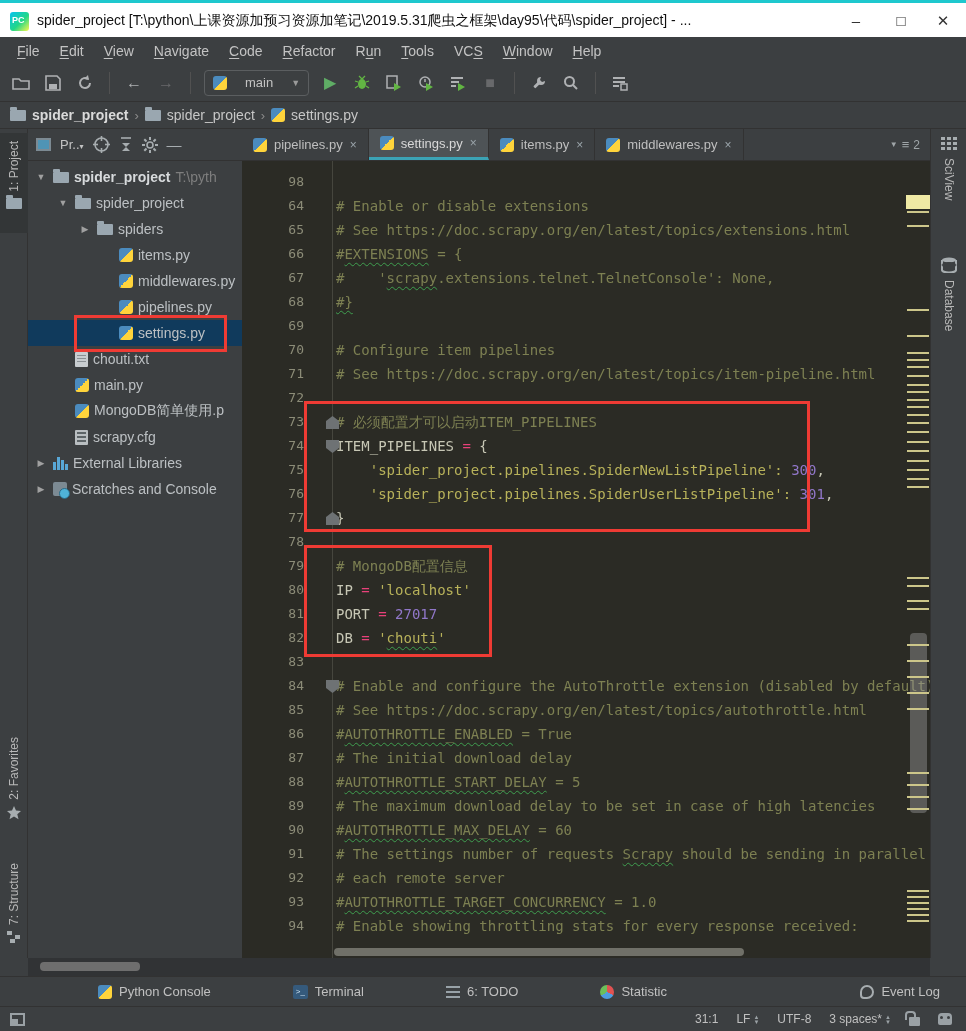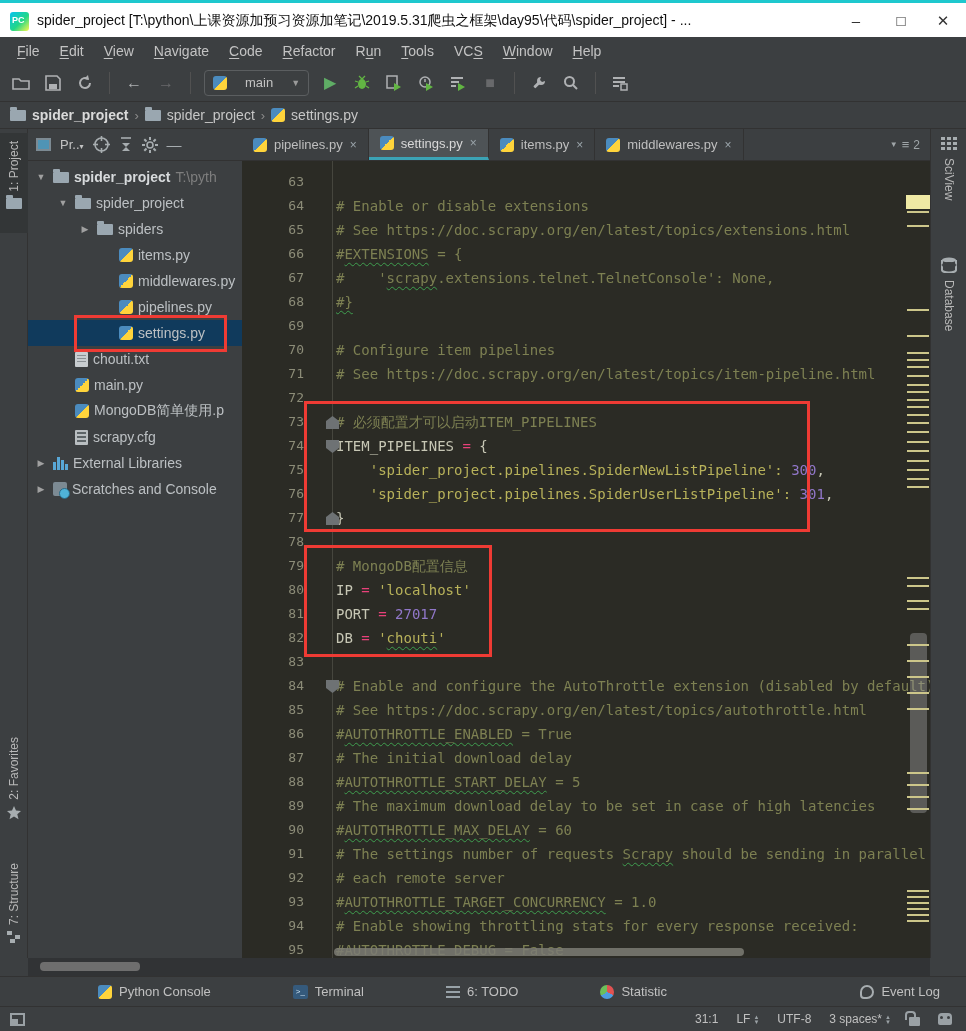--- a/index.html
+++ b/index.html
@@ -433,21 +433,21 @@
         </div>
         <div id="tab-extra">
         <span style="font-size:8px;">▼</span>
         <span style="font-size:13px;">≡</span>
         <span>2</span>
       </div>
     </div>
     <div id="ebody">
       <div id="gutterline"></div>
       <div id="codelines">
-          <div class="cline"><span class="lnum">63</span><span class="ltext"></span></div>
+          <div class="cline"><span class="lnum">98</span><span class="ltext"></span></div>
           <div class="cline"><span class="lnum">64</span><span class="ltext"><span class="cm"># Enable or disable extensions</span></span></div>
           <div class="cline"><span class="lnum">65</span><span class="ltext"><span class="cm"># See https://doc.scrapy.org/en/latest/topics/extensions.html</span></span></div>
           <div class="cline"><span class="lnum">66</span><span class="ltext"><span class="cm">#</span><span class="cm w">EXTENSIONS</span><span class="cm"> = {</span></span></div>
           <div class="cline"><span class="lnum">67</span><span class="ltext"><span class="cm">#    '</span><span class="cm w">scrapy</span><span class="cm">.extensions.telnet.TelnetConsole': None,</span></span></div>
           <div class="cline"><span class="lnum">68</span><span class="ltext"><span class="cm w">#}</span></span></div>
           <div class="cline"><span class="lnum">69</span><span class="ltext"></span></div>
           <div class="cline"><span class="lnum">70</span><span class="ltext"><span class="cm"># Configure item pipelines</span></span></div>
           <div class="cline"><span class="lnum">71</span><span class="ltext"><span class="cm"># See https://doc.scrapy.org/en/latest/topics/item-pipeline.html</span></span></div>
           <div class="cline"><span class="lnum">72</span><span class="ltext"></span></div>
           <div class="cline"><span class="lnum">73</span><span class="fold up"></span><span class="ltext"><span class="cm"># 必须配置才可以启动ITEM_PIPELINES</span></span></div>
@@ -465,21 +465,20 @@
           <div class="cline"><span class="lnum">85</span><span class="ltext"><span class="cm"># See https://doc.scrapy.org/en/latest/topics/autothrottle.html</span></span></div>
           <div class="cline"><span class="lnum">86</span><span class="ltext"><span class="cm">#</span><span class="cm w">AUTOTHROTTLE_ENABLED</span><span class="cm"> = True</span></span></div>
           <div class="cline"><span class="lnum">87</span><span class="ltext"><span class="cm"># The initial download delay</span></span></div>
           <div class="cline"><span class="lnum">88</span><span class="ltext"><span class="cm">#</span><span class="cm w">AUTOTHROTTLE_START_DELAY</span><span class="cm"> = 5</span></span></div>
           <div class="cline"><span class="lnum">89</span><span class="ltext"><span class="cm"># The maximum download delay to be set in case of high latencies</span></span></div>
           <div class="cline"><span class="lnum">90</span><span class="ltext"><span class="cm">#</span><span class="cm w">AUTOTHROTTLE_MAX_DELAY</span><span class="cm"> = 60</span></span></div>
           <div class="cline"><span class="lnum">91</span><span class="ltext"><span class="cm"># The settings number of requests </span><span class="cm w">Scrapy</span><span class="cm"> should be sending in parallel to</span></span></div>
           <div class="cline"><span class="lnum">92</span><span class="ltext"><span class="cm"># each remote server</span></span></div>
           <div class="cline"><span class="lnum">93</span><span class="ltext"><span class="cm">#</span><span class="cm w">AUTOTHROTTLE_TARGET_CONCURRENCY</span><span class="cm"> = 1.0</span></span></div>
           <div class="cline"><span class="lnum">94</span><span class="ltext"><span class="cm"># Enable showing throttling stats for every response received:</span></span></div>
-          <div class="cline"><span class="lnum">95</span><span class="ltext"><span class="cm">#</span><span class="cm w">AUTOTHROTTLE_DEBUG</span><span class="cm"> = False</span></span></div>
         </div>
       <div id="overview">
         <div id="ov-square"></div>
         <div id="vthumb"></div>
       <div class="tick" style="top: 18px;"></div>
           <div class="tick" style="top: 32px;"></div>
           <div class="tick" style="top: 116px;"></div>
           <div class="tick" style="top: 142px;"></div>
           <div class="tick" style="top: 159px;"></div>
           <div class="tick" style="top: 166px;"></div>

